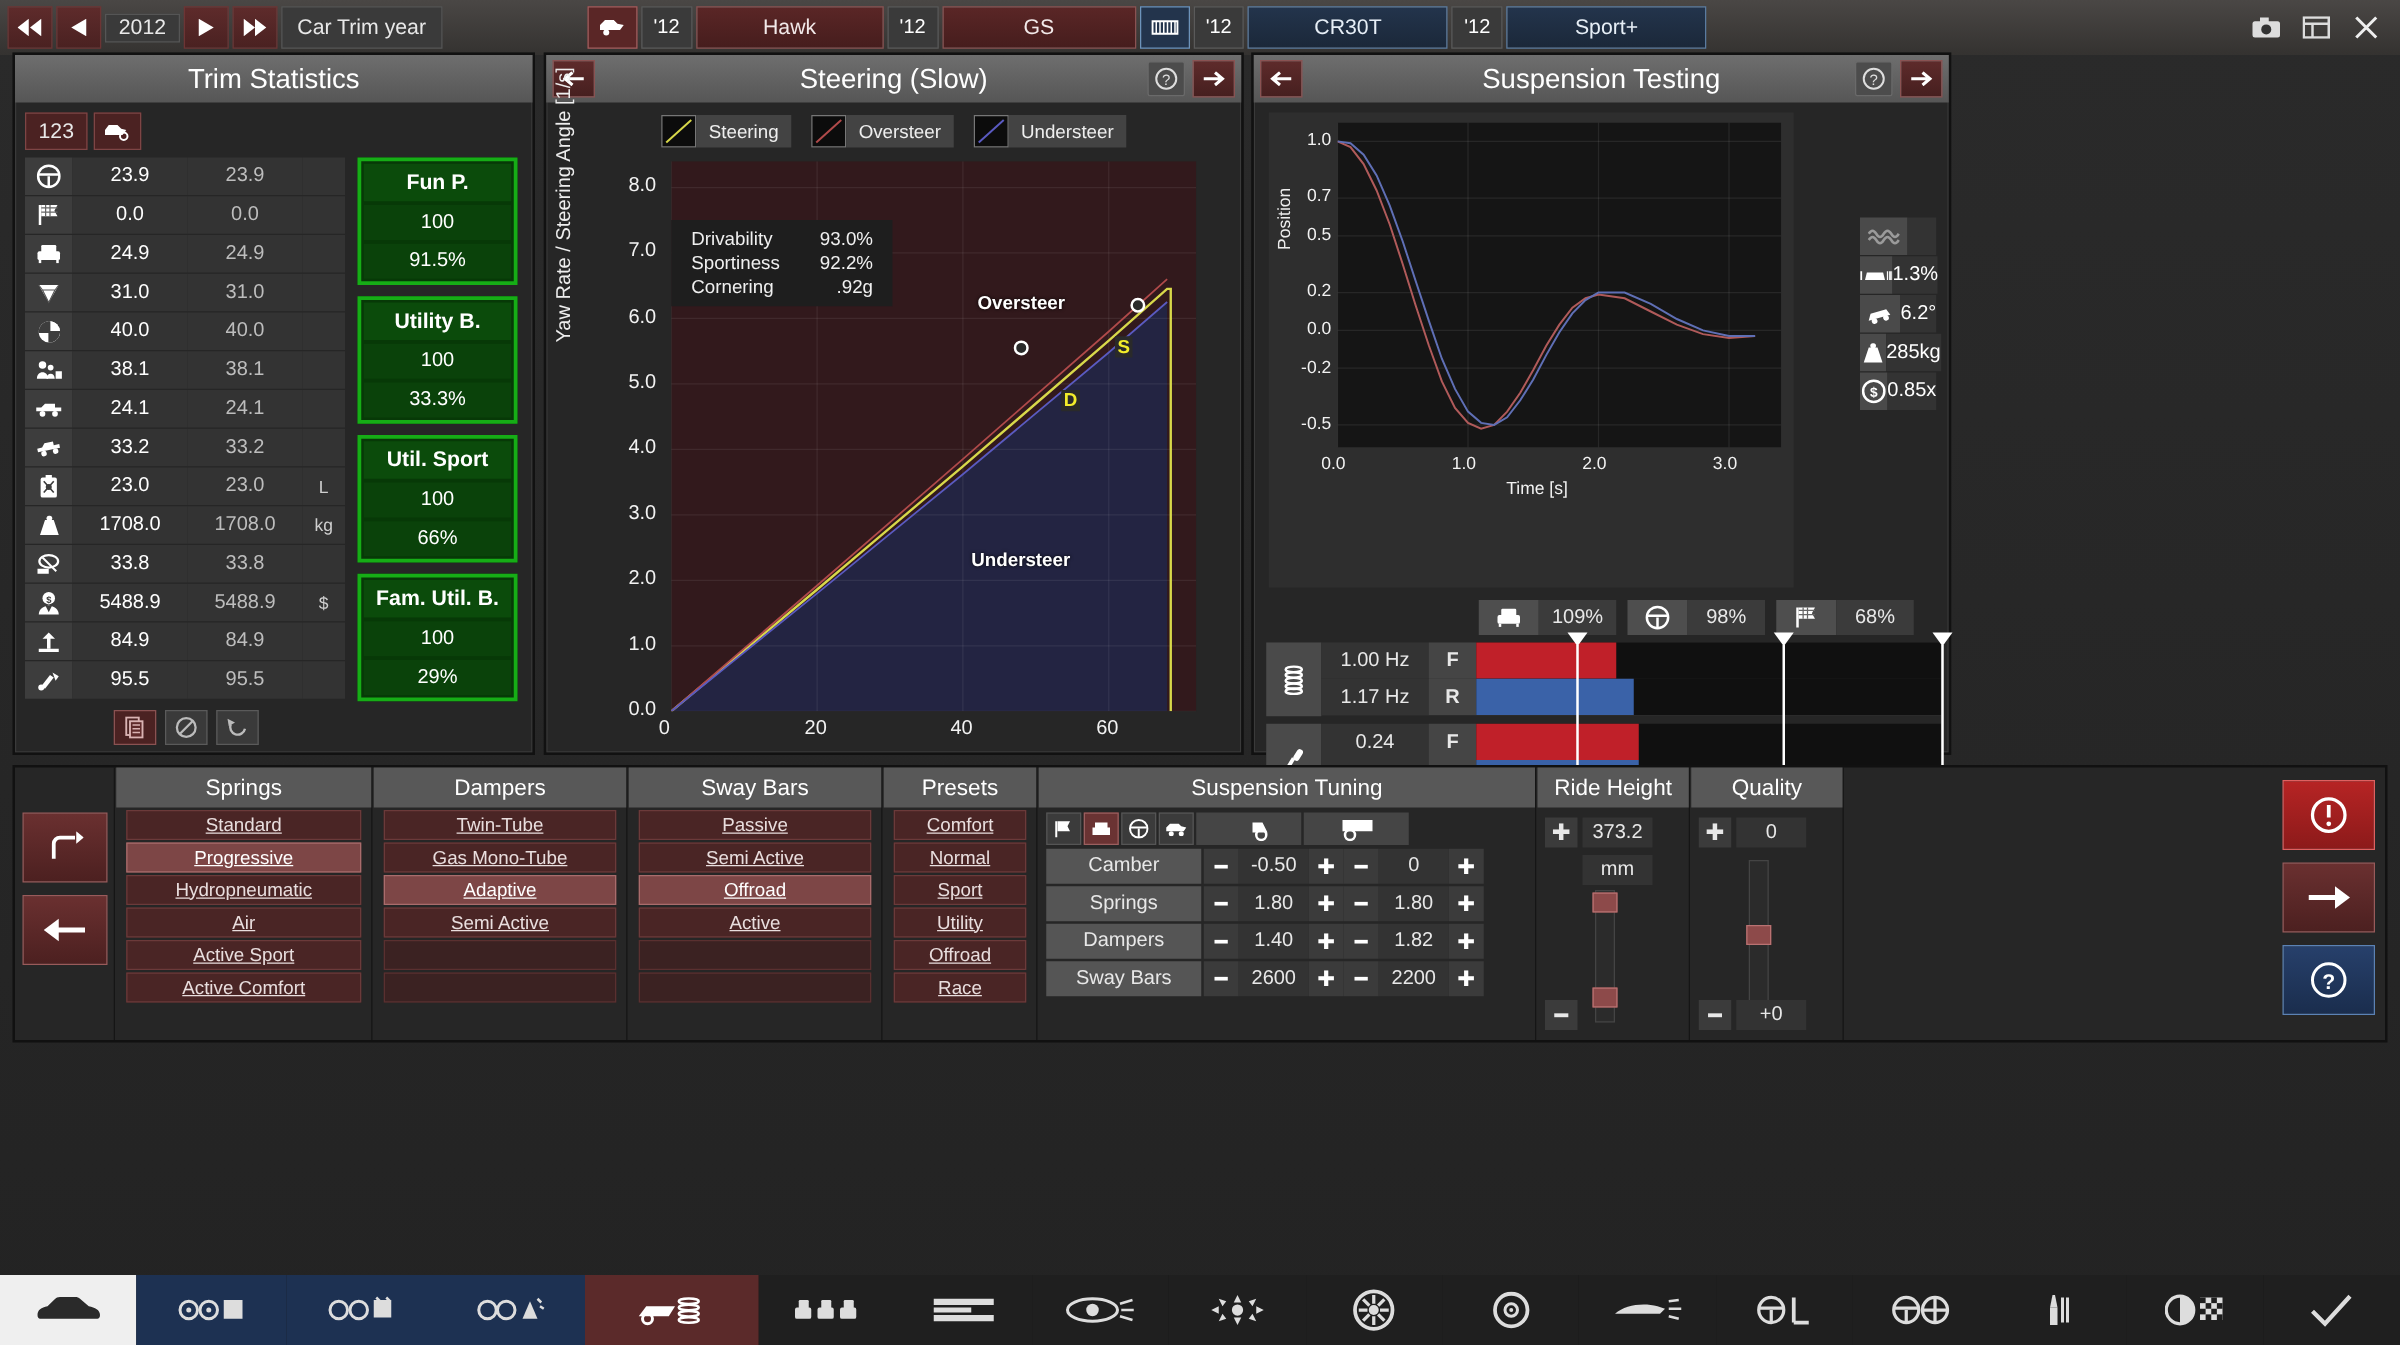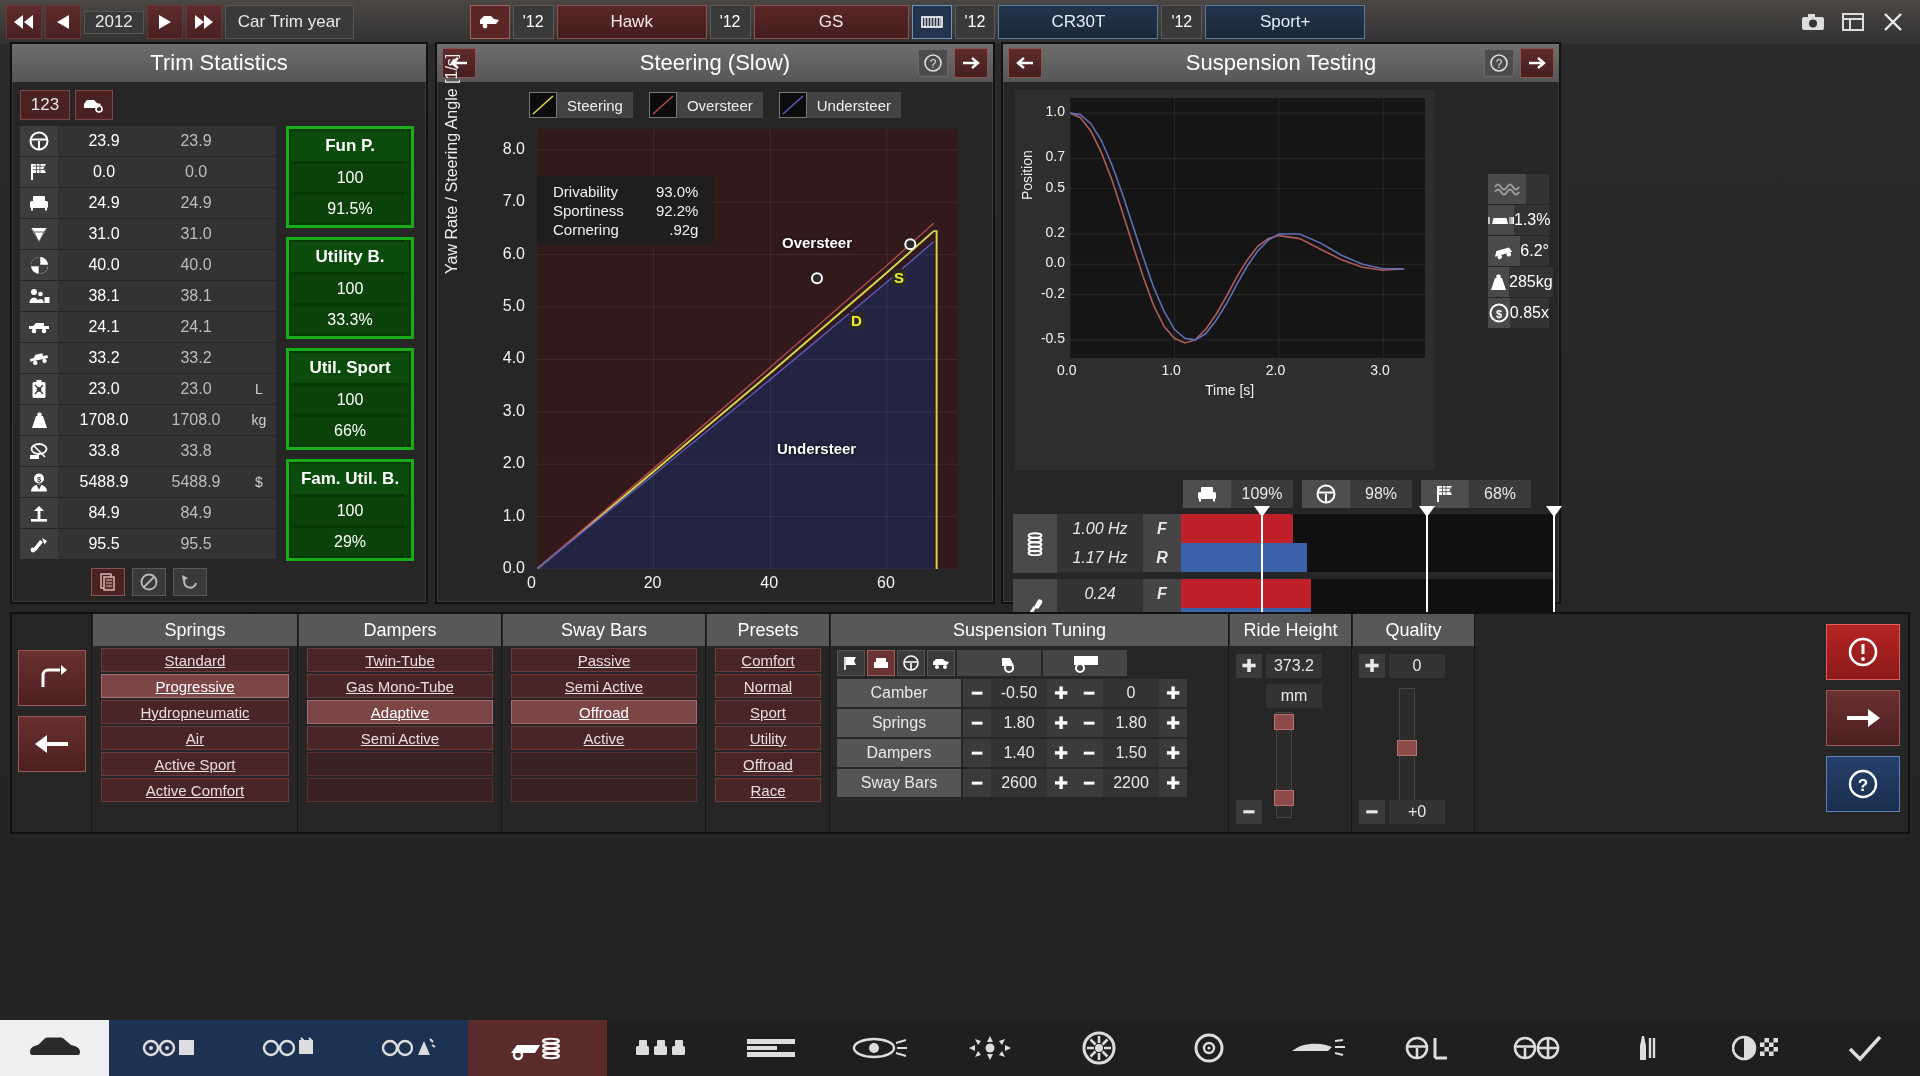--- a/index.html
+++ b/index.html
@@ -756,21 +756,21 @@
             <div class="meter-ico">
               <svg width="20" height="18" viewBox="0 0 20 18">
                 <path d="M3 1v16" stroke="#fff" stroke-width="2"></path>
                 <path d="M4 1h13l-2.5 4.5L17 10H4z" fill="#fff"></path>
                 <path d="M7.5 1v9M11 1v9M4 3.2h13M4 6.6h13" stroke="#666" stroke-width="1"></path>
               </svg>
             </div>
             <div class="meter-val">68%</div>
           </div>
         </div>
-      <div class="bars" id="susp-bars" style="position: relative; font-style: italic;">
+      <div class="bars" id="susp-bars" style="position: relative;">
           <div class="bar-group">
             <div style="display:flex;">
               <div class="bar-ico" style="height:59px;">
                 <svg width="18" height="24" viewBox="0 0 18 24">
                   <g stroke="#fff" stroke-width="1.9" fill="none">
                     <ellipse cx="9" cy="3.5" rx="6.5" ry="2.2"></ellipse>
                     <ellipse cx="9" cy="8" rx="6.5" ry="2.2"></ellipse>
                     <ellipse cx="9" cy="12.5" rx="6.5" ry="2.2"></ellipse>
                     <ellipse cx="9" cy="17" rx="6.5" ry="2.2"></ellipse>
                     <ellipse cx="9" cy="21" rx="6.5" ry="2.2"></ellipse>
@@ -956,21 +956,21 @@
             <div class="st-num">1.80</div>
             <div class="st-mini">✚</div>
           </div>
           <div class="st-row">
             <div class="st-name">Dampers</div>
             <div class="st-gap"></div>
             <div class="st-mini">━</div>
             <div class="st-num">1.40</div>
             <div class="st-mini">✚</div>
             <div class="st-mini">━</div>
-            <div class="st-num">1.50</div>
+            <div class="st-num">1.82</div>
             <div class="st-mini">✚</div>
           </div>
           <div class="st-row">
             <div class="st-name">Sway Bars</div>
             <div class="st-gap"></div>
             <div class="st-mini">━</div>
             <div class="st-num">2600</div>
             <div class="st-mini">✚</div>
             <div class="st-mini">━</div>
             <div class="st-num">2200</div>

